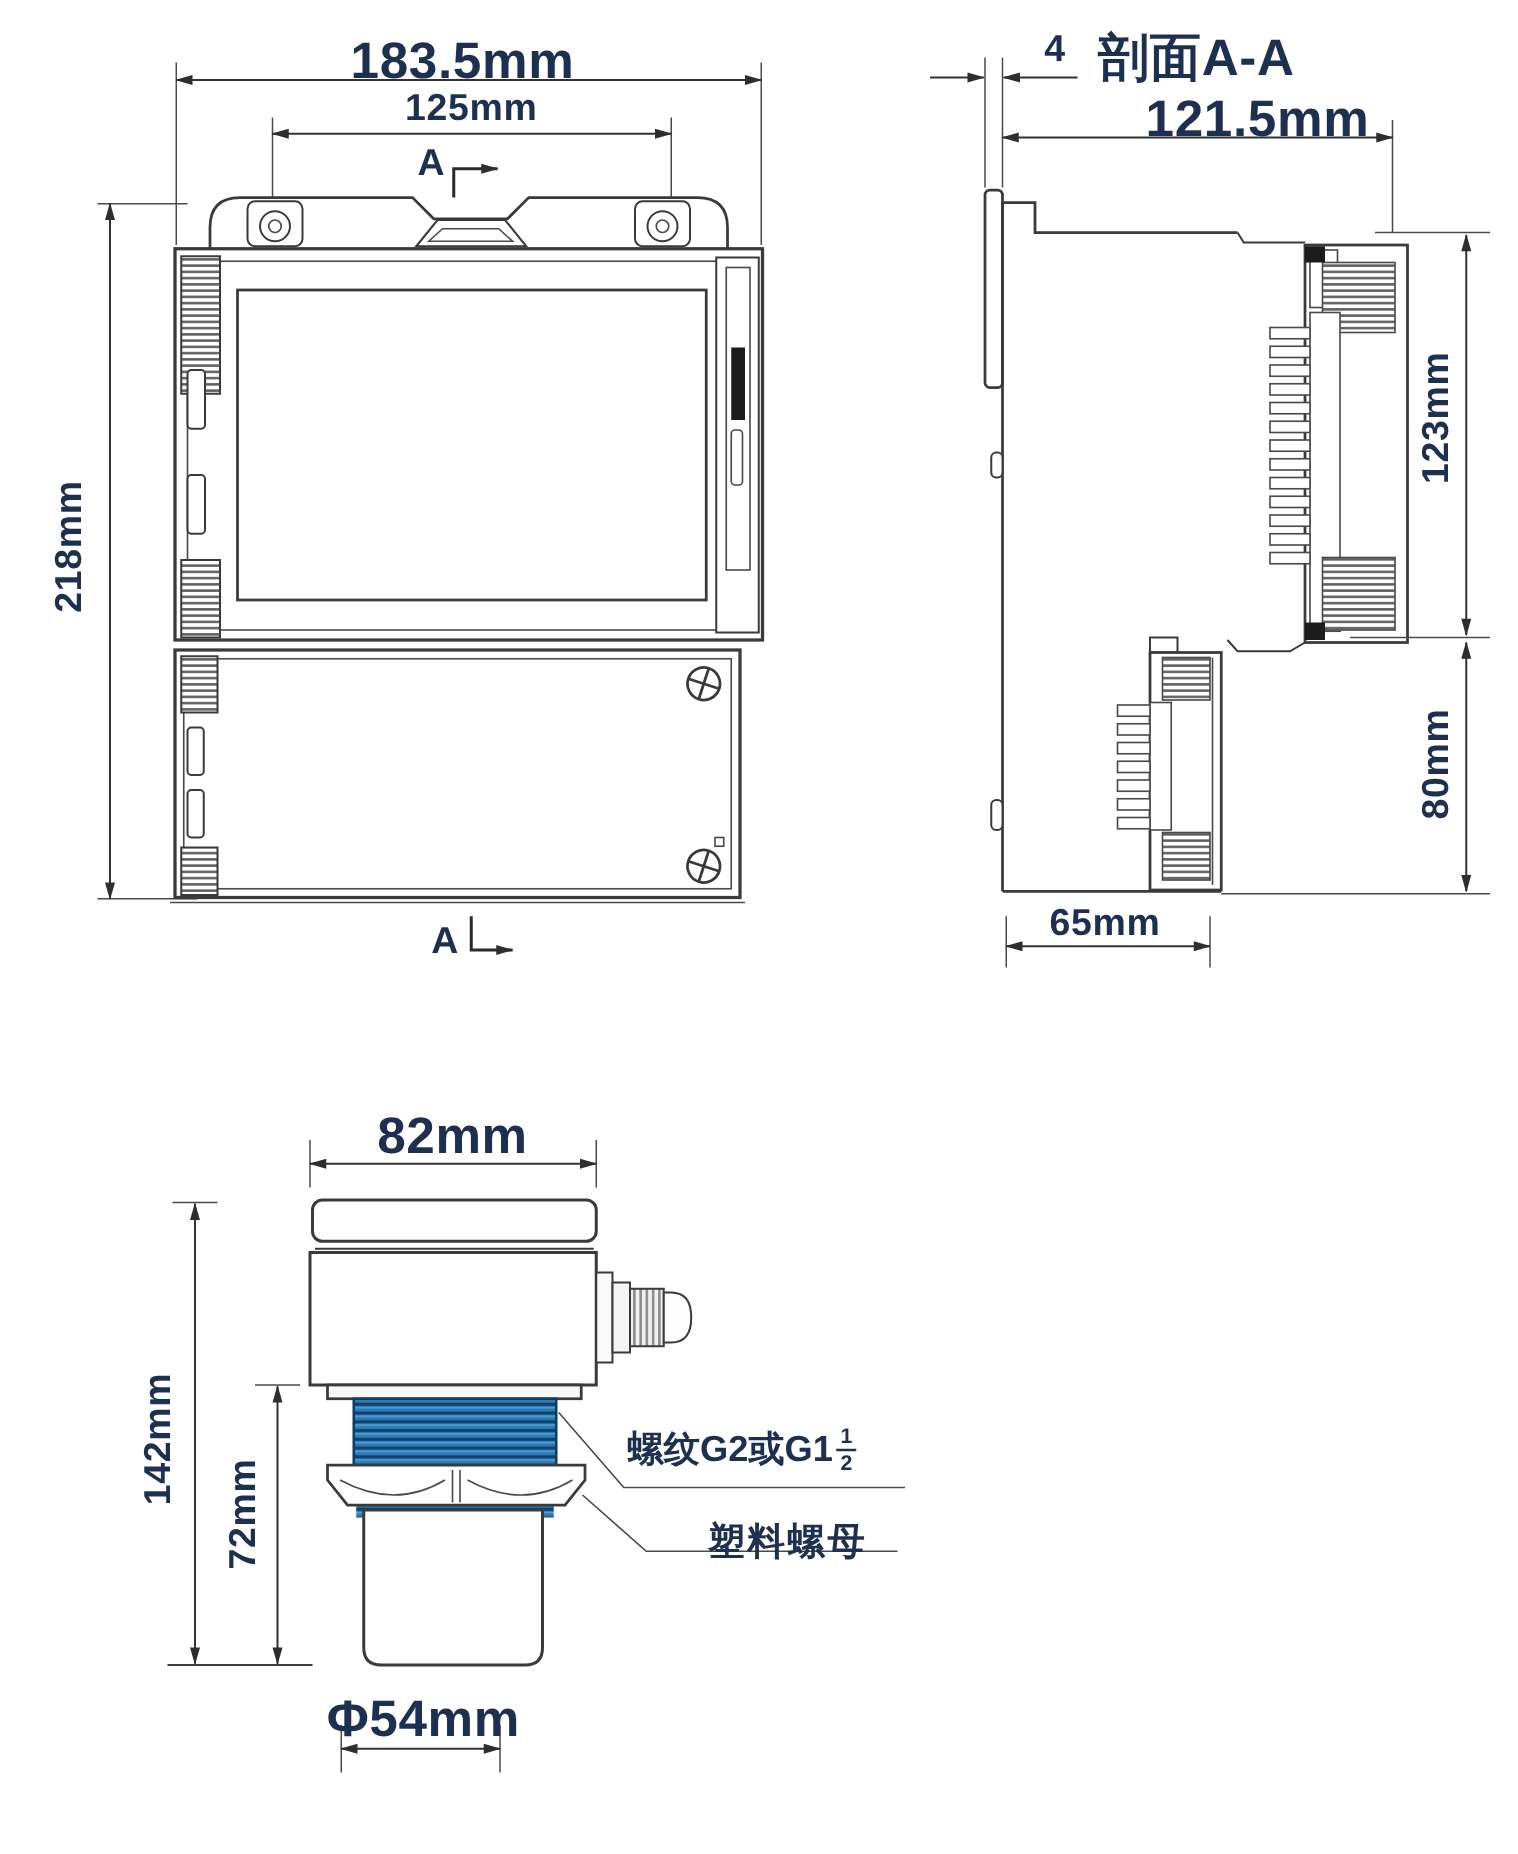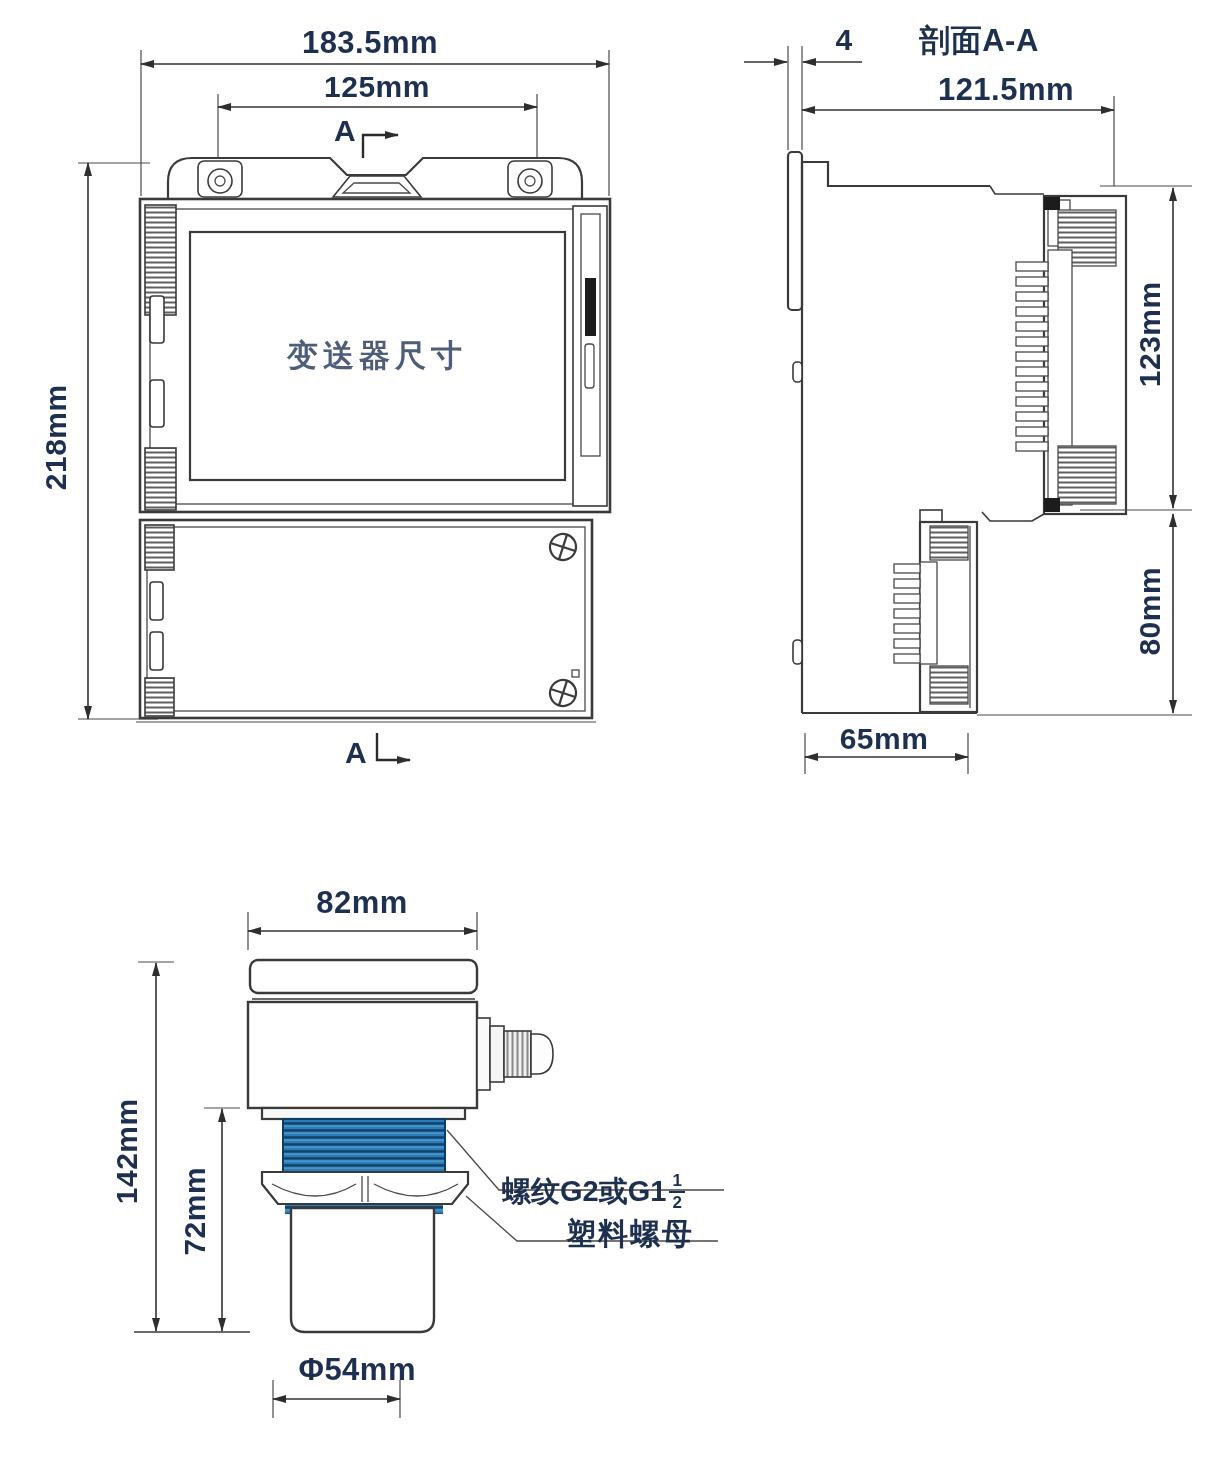--- a/index.html
+++ b/index.html
@@ -1,25 +1,25 @@
 <!DOCTYPE html>
 <html><head>
 <meta charset="utf-8">
 <style>
   html,body{margin:0;padding:0;background:#ffffff;}
   #canvas{position:relative;width:1214px;height:1483px;background:#ffffff;overflow:hidden;
           font-family:"Liberation Sans",sans-serif;}
   svg{position:absolute;left:0;top:0;}
   .lbl{position:absolute;color:#1e3050;font-weight:600;text-align:center;white-space:nowrap;
        font-size:30px;line-height:1.15;letter-spacing:0.5px;}
-  .big{font-size:31px;}
+  .big{font-size:41px;}
   .vdim{transform:rotate(-90deg);transform-origin:center center;}
   .screen-label{color:#4e5d7a;letter-spacing:5px;font-size:31px;}
   .note-row{position:absolute;display:flex;align-items:flex-end;color:#1e3050;font-weight:600;
-            font-size:29px;white-space:nowrap;margin-top:32px;}
+            font-size:29px;white-space:nowrap;}
   .frac{display:inline-flex;flex-direction:column;font-size:17px;line-height:1.05;margin-left:3px;
         text-align:center;font-weight:700;}
   .frac .num{border-bottom:2px solid #1e3050;padding:0 3px 1px;}
   .frac .den{padding-top:1px;}
   
   .o25{stroke:#3a3a3a;stroke-width:2.6;}
   .o22{stroke:#3a3a3a;stroke-width:2.4;}
   .o2 {stroke:#3a3a3a;stroke-width:2.2;}
   .o15{stroke:#3a3a3a;stroke-width:1.6;}
   .o12{stroke:#4a4a4a;stroke-width:1.3;}
@@ -226,25 +226,24 @@
 
     <polyline class="o12" fill="none" points="447,1130 499,1190 724,1190"></polyline>
     <polyline class="o12" fill="none" points="466,1196 517,1241 718,1241"></polyline>
   </g>
 </svg>
 
 <div class="lbl big" style="left:270px;top:25px;width:200px;">183.5mm</div>
 <div class="lbl" style="left:297px;top:70px;width:160px;">125mm</div>
 <div class="lbl" style="left:325px;top:114px;width:40px;">A</div>
 <div class="lbl vdim" style="left:-24px;top:420px;width:160px;">218mm</div>
-<div class="lbl screen-label" style="left:252px;top:338px;width:250px;">变送器尺寸</div>
 <div class="lbl" style="left:336px;top:736px;width:40px;">A</div>
 
 <div class="lbl" style="left:822px;top:23px;width:44px;">4</div>
-<div class="lbl big" style="left:894px;top:23px;width:170px;">剖面A-A</div>
+<div class="lbl big" style="left:872px;top:23px;width:170px;">剖面A-A</div>
 <div class="lbl big" style="left:916px;top:72px;width:180px;">121.5mm</div>
 <div class="lbl vdim" style="left:1090px;top:317px;width:120px;">123mm</div>
 <div class="lbl vdim" style="left:1100px;top:594px;width:100px;">80mm</div>
 <div class="lbl" style="left:814px;top:722px;width:140px;">65mm</div>
 
 <div class="lbl big" style="left:282px;top:885px;width:160px;">82mm</div>
 <div class="lbl vdim" style="left:62px;top:1134px;width:130px;">142mm</div>
 <div class="lbl vdim" style="left:140px;top:1194px;width:110px;">72mm</div>
 <div class="note-row" style="left:502px;top:1140px;">
   <span>螺纹G2或G1</span>

